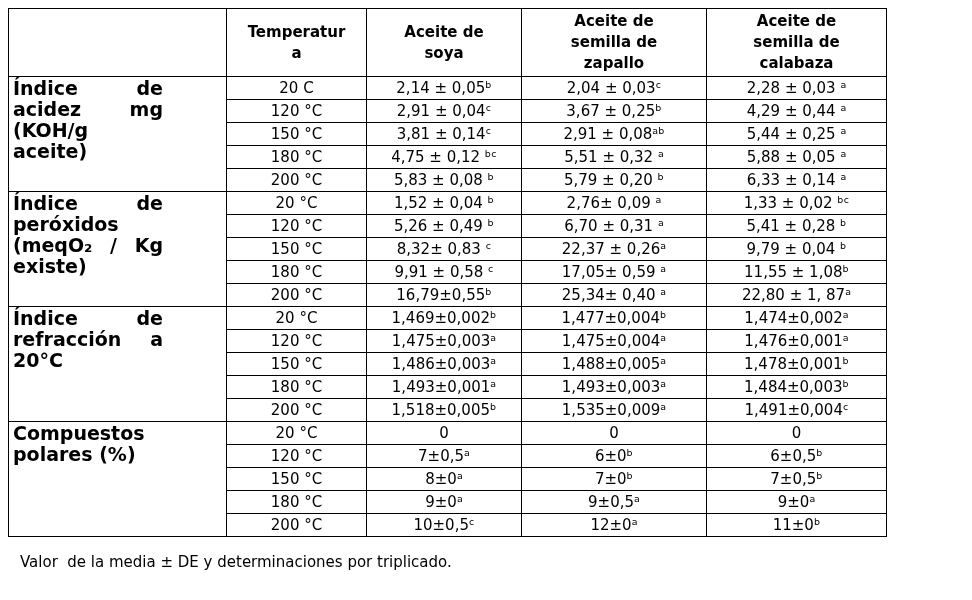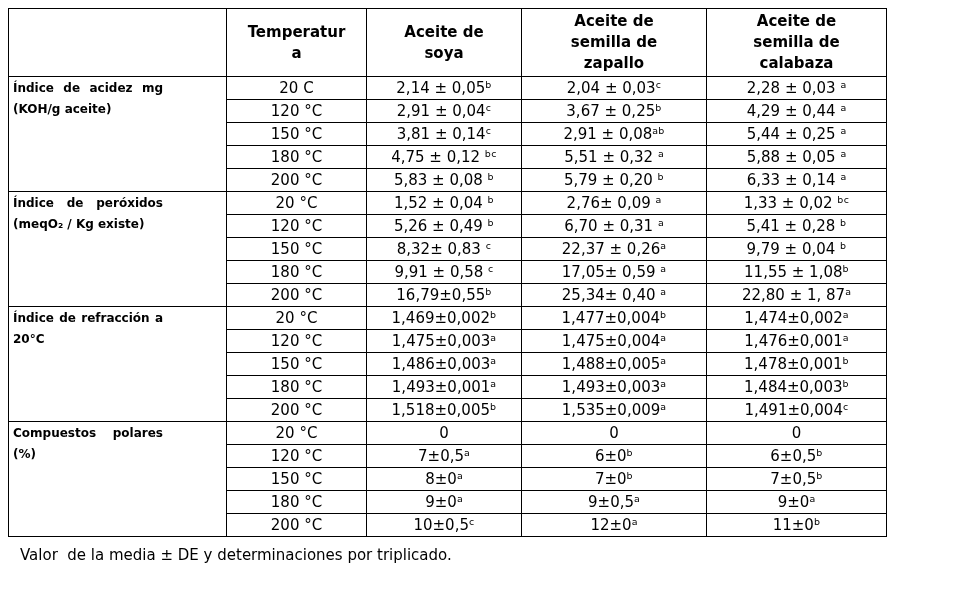--- a/index.html
+++ b/index.html
@@ -48,25 +48,25 @@
   }
   .glabel {
     vertical-align: top;
     text-align: left;
     padding: 2px 6px;
   }
   .glabel-inner {
     width: 150px;
     text-align: justify;
     font-weight: bold;
-    font-size: 12px;
+    font-size: 19px;
     line-height: 21px;
   }
   .footnotes {
-    margin: 8px 0 0 12px;
+    margin: 15px 0 0 12px;
     width: 938px;
     font-size: 15px;
     line-height: 20px;
   }
   .note-1 { white-space: pre-wrap; }
   .note-2 { text-align: justify; }
 </style>
 </head>
 <body>
 

